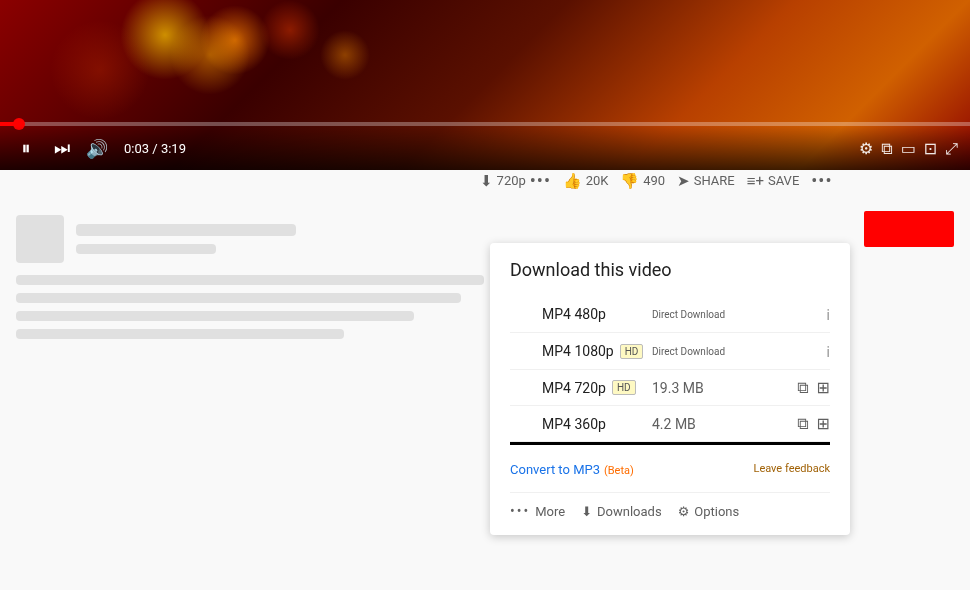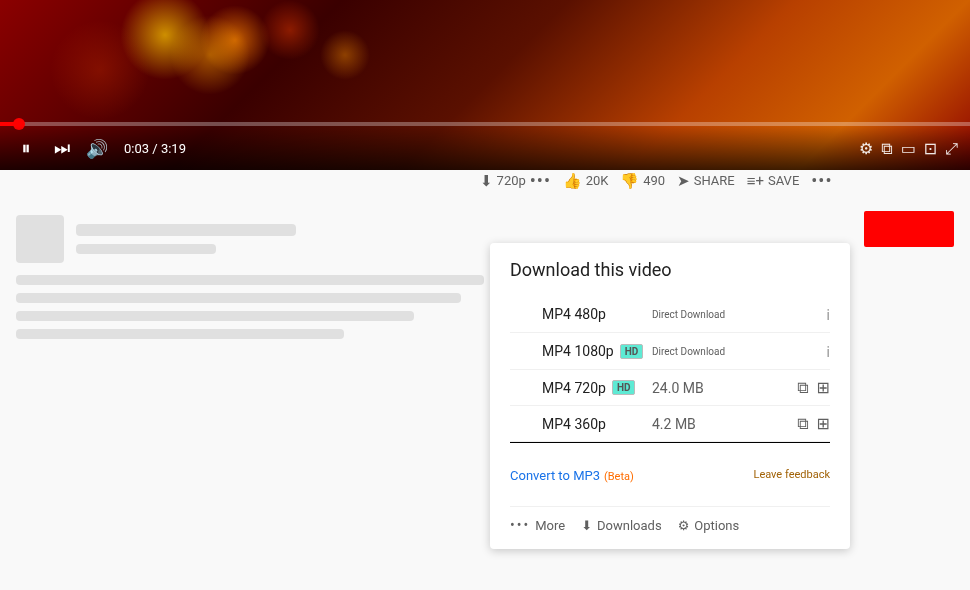--- a/index.html
+++ b/index.html
@@ -208,24 +208,24 @@
       font-size: 14px;
       color: #212121;
       min-width: 110px;
       display: flex;
       align-items: center;
       gap: 6px;
       margin-left: 32px;
     }
 
     .hd-badge {
-      background: #5eead4;
+      background: #fef9c3;
       color: #555;
       font-size: 10px;
-      font-weight: bold;
+      font-weight: normal;
       padding: 1px 4px;
       border-radius: 2px;
       border: 1px solid #bbb;
     }
 
     .format-action {
       flex: 1;
       font-size: 10px;
       color: #606060;
     }
@@ -248,22 +248,22 @@
       cursor: pointer;
     }
 
     .info-icon {
       font-size: 15px;
       color: #999;
       cursor: pointer;
     }
 
     .convert-row {
-      padding: 22px 0;
-      border-top: 1px solid #000000;
+      padding: 14px 0;
+      border-top: 3px solid #000000;
       display: flex;
       justify-content: space-between;
       align-items: center;
       gap: 9px;
     }
 
     .convert-link {
       color: #1a73e8;
       font-size: 13px;
       cursor: pointer;
@@ -405,21 +405,21 @@
       </div>
       <div class="format-action">Direct Download</div>
       <span class="info-icon">ℹ</span>
     </div>
 
     <div class="format-row">
       <div class="format-label">
         MP4 720p
         <span class="hd-badge">HD</span>
       </div>
-      <div class="format-size">24.0 MB</div>
+      <div class="format-size">19.3 MB</div>
       <div class="format-icons">
         <span class="format-icon-btn">⧉</span>
         <span class="format-icon-btn">⊞</span>
       </div>
     </div>
 
     <div class="format-row">
       <div class="format-label">MP4 360p</div>
       <div class="format-size">4.2 MB</div>
       <div class="format-icons">

